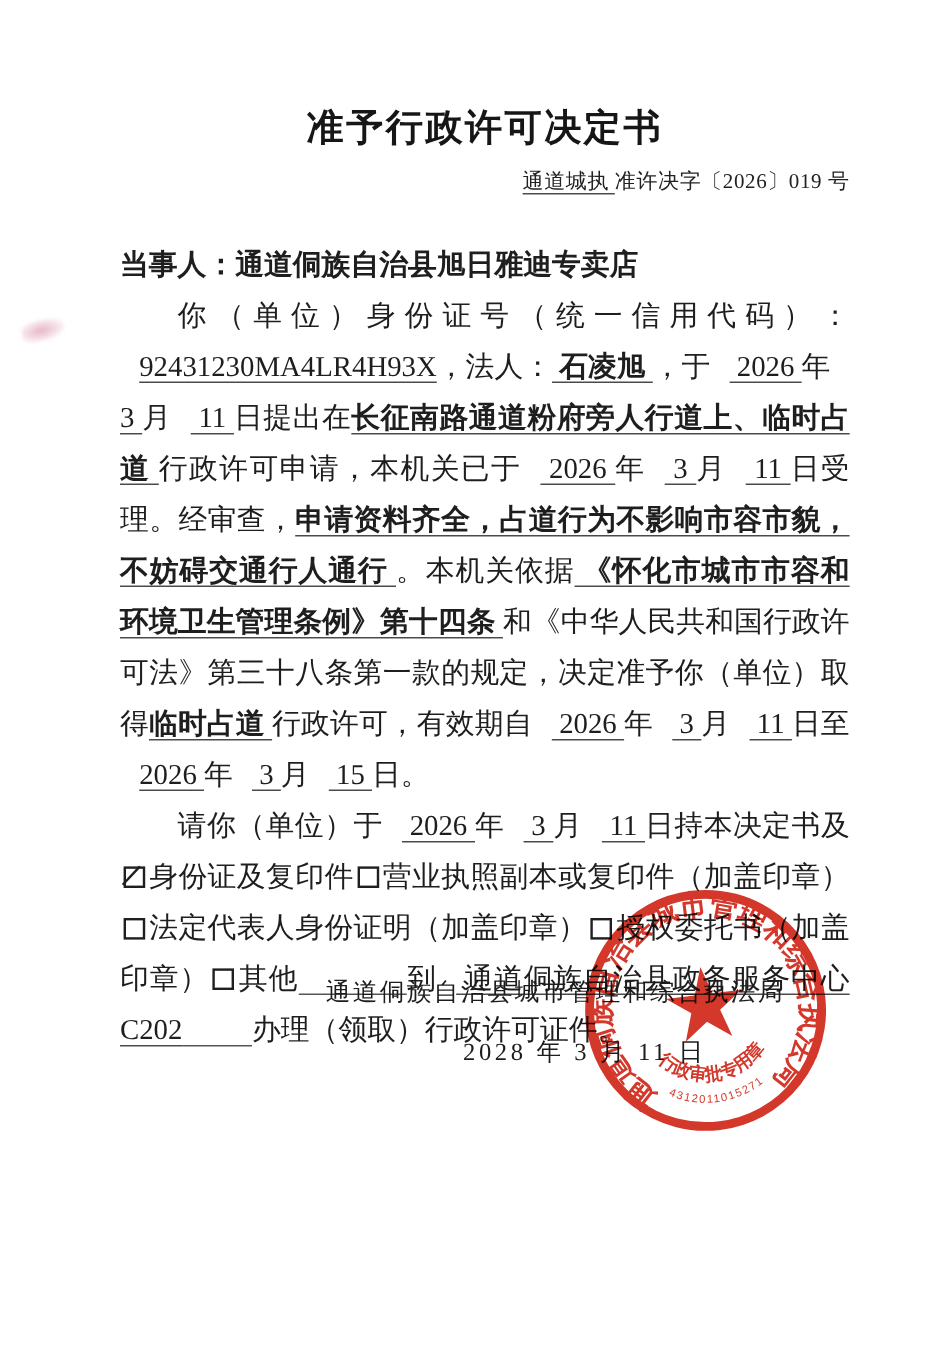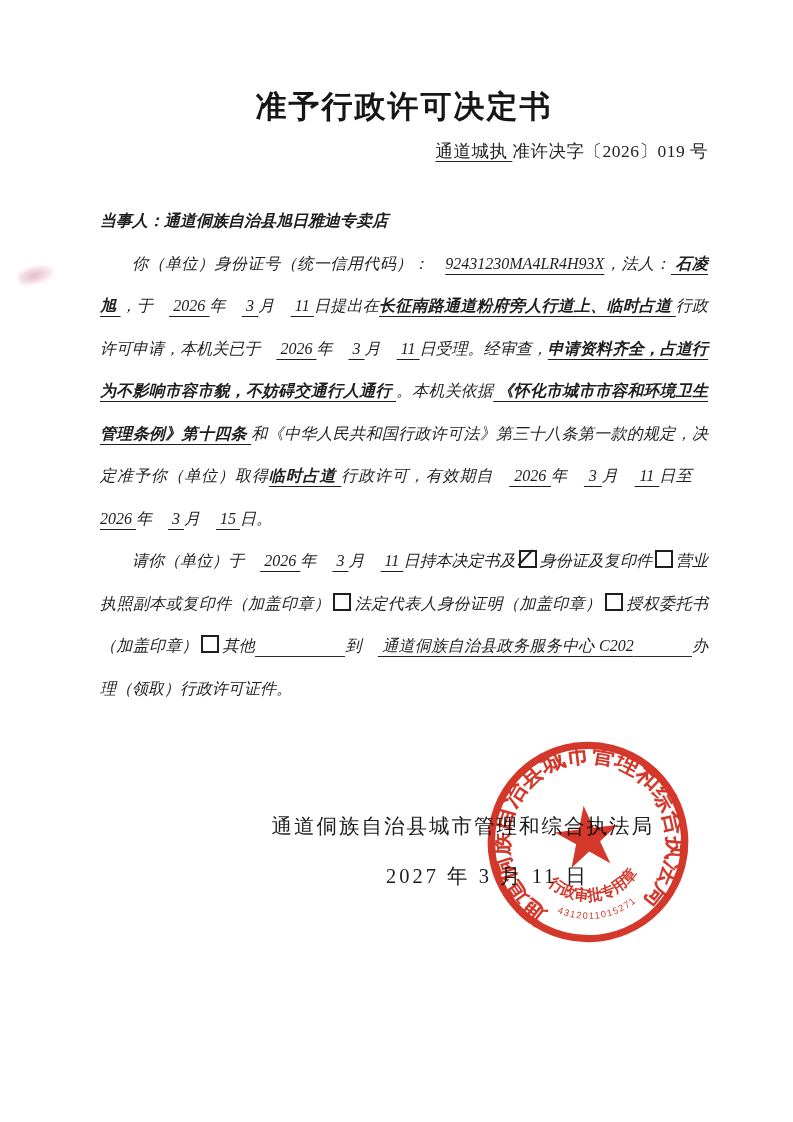--- a/index.html
+++ b/index.html
@@ -16,21 +16,21 @@
     top: 86px; text-align:center;
     font-family: "Liberation Sans", "DejaVu Sans", sans-serif;
     font-weight: 700; font-size: 31px; letter-spacing: 2px; color:#161616;
   }
   .docno {
     top: 139px; text-align: right;
     font-size: 17.5px; color:#222; letter-spacing: .5px;
   }
   .docno .u-pre { text-decoration: underline; text-underline-offset: 4px; text-decoration-thickness: 1px; }
   .body-text {
-    top: 200px; font-size: 16px; line-height: 42.5px; text-align: justify; font-style: italic;
+    top: 200px; font-size: 24px; line-height: 42.5px; text-align: justify;
   }
   .para { margin: 0; }
   .para.indent { text-indent: 2em; }
   .seg.b { font-weight: 700; }
   .seg.u { text-decoration: underline; text-underline-offset: 5px; text-decoration-thickness: 1.2px; margin-left: 16px; }
   .seg.ub { font-weight: 700; text-decoration: underline; text-underline-offset: 5px; text-decoration-thickness: 1.2px; }
   .blank {
     display: inline-block; border-bottom: 1.3px solid #2b2b2b;
     height: 24px; vertical-align: -6px;
   }
@@ -76,21 +76,21 @@
     <span class="u-pre"> 通道城执 </span><span> 准许决字〔2026〕019 号</span>
   </div>
 
   <div class="col body-text" id="paragraph-host">
       <div class="para"><span class="seg b">当事人：通道侗族自治县旭日雅迪专卖店</span></div>
       <div class="para indent"><span class="seg p">你（单位）身份证号（统一信用代码）：</span><span class="seg u">92431230MA4LR4H93X</span><span class="seg p">，法人：</span><span class="seg ub"> 石凌旭 </span><span class="seg p">，于</span><span class="seg u"> 2026 </span><span class="seg p">年</span><span class="seg u"> 3 </span><span class="seg p">月</span><span class="seg u"> 11 </span><span class="seg p">日提出在</span><span class="seg ub">长征南路通道粉府旁人行道上、临时占道 </span><span class="seg p">行政许可申请，本机关已于</span><span class="seg u"> 2026 </span><span class="seg p">年</span><span class="seg u"> 3 </span><span class="seg p">月</span><span class="seg u"> 11 </span><span class="seg p">日受理。经审查，</span><span class="seg ub">申请资料齐全，占道行为不影响市容市貌，不妨碍交通行人通行 </span><span class="seg p">。本机关依据</span><span class="seg ub"> 《怀化市城市市容和环境卫生管理条例》第十四条 </span><span class="seg p">和《中华人民共和国行政许可法》第三十八条第一款的规定，决定准予你（单位）取得</span><span class="seg ub">临时占道 </span><span class="seg p">行政许可，有效期自</span><span class="seg u"> 2026 </span><span class="seg p">年</span><span class="seg u"> 3 </span><span class="seg p">月</span><span class="seg u"> 11 </span><span class="seg p">日至</span><span class="seg u"> 2026 </span><span class="seg p">年</span><span class="seg u"> 3 </span><span class="seg p">月</span><span class="seg u"> 15 </span><span class="seg p">日。</span></div>
       <div class="para indent"><span class="seg p">请你（单位）于</span><span class="seg u"> 2026  </span><span class="seg p">年</span><span class="seg u"> 3 </span><span class="seg p">月</span><span class="seg u"> 11 </span><span class="seg p">日持本决定书及</span><span class="cb checked"></span><span class="seg p">身份证及复印件</span><span class="cb"></span><span class="seg p">营业执照副本或复印件（加盖印章）</span><span class="cb"></span><span class="seg p">法定代表人身份证明（加盖印章）</span><span class="cb"></span><span class="seg p">授权委托书（加盖印章）</span><span class="cb"></span><span class="seg p">其他</span><span class="blank" style="width: 90px;"></span><span class="seg p">到</span><span class="seg u"> 通道侗族自治县政务服务中心 C202</span><span class="blank" style="width: 58px;"></span><span class="seg p">办理（领取）行政许可证件。</span></div>
     </div>
 
   <div class="sig-agency">通道侗族自治县城市管理和综合执法局</div>
-  <div class="sig-date">2027 年 3 月 11 日</div>
+  <div class="sig-date">2028 年 3 月 11 日</div>
 
   <svg class="seal" viewBox="0 0 200 200" aria-hidden="true">
     <defs>
       <path id="sealTopArc" d="M 55.8,163.1 A 77,77 0 1 1 144.2,163.1" fill="none"></path>
       <path id="sealBottomArc" d="M 54.1,132.1 A 56,56 0 0 0 145.9,132.1" fill="none"></path>
       <path id="sealNumArc" d="M 43.3,147.6 A 74,74 0 0 0 156.7,147.6" fill="none"></path>
     </defs>
     <circle cx="100" cy="100" r="93" fill="none" stroke="#d0281b" stroke-width="7"></circle>
     <text font-size="23" font-weight="bold" fill="#d0281b" font-family="Liberation Sans, DejaVu Sans, sans-serif">
       <textPath href="#sealTopArc" startOffset="2" textLength="385" lengthAdjust="spacing">通道侗族自治县城市管理和综合执法局</textPath>

